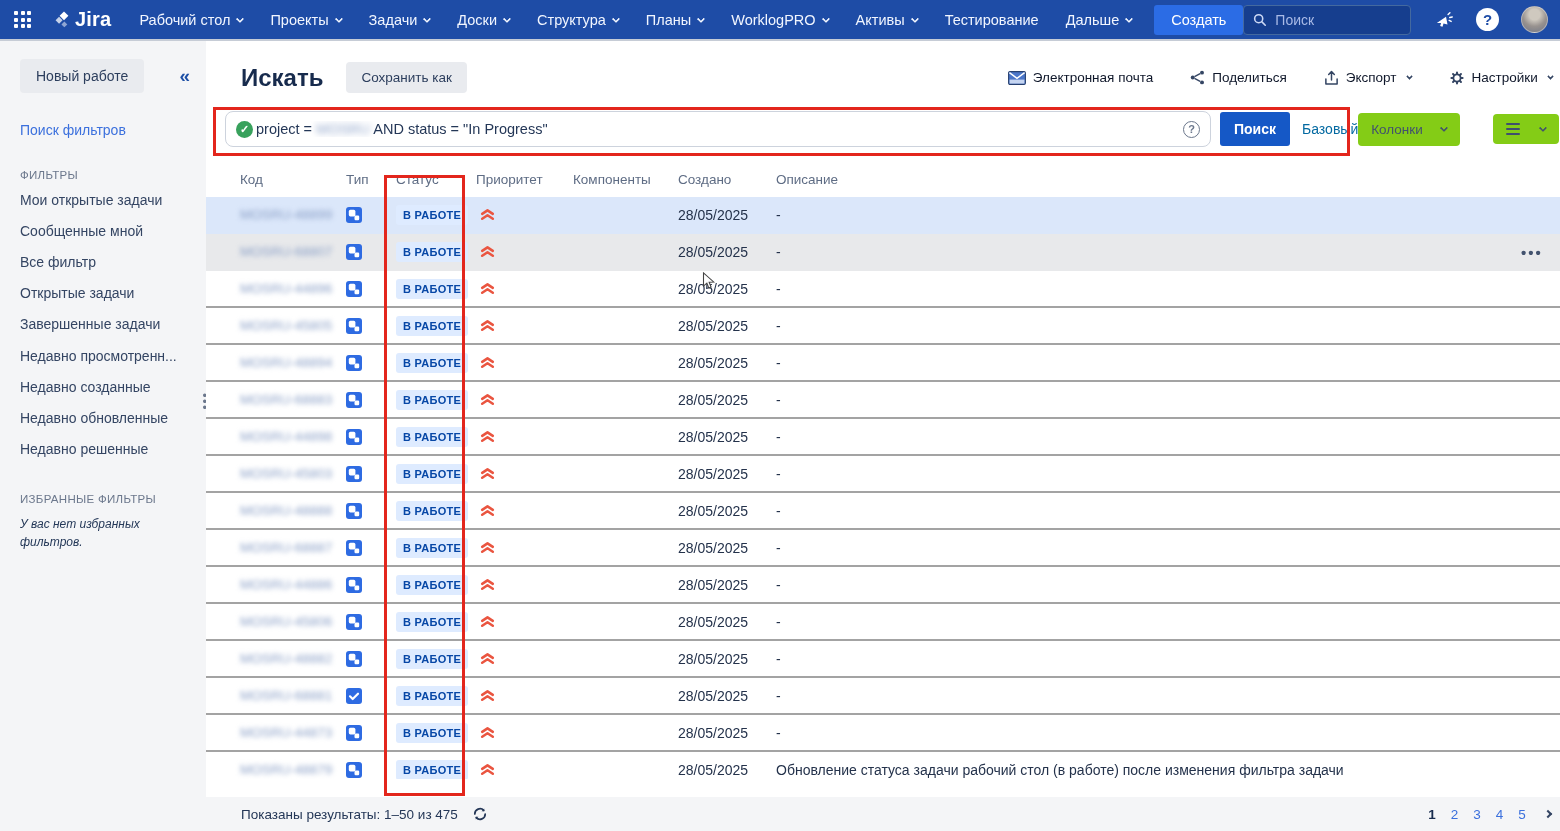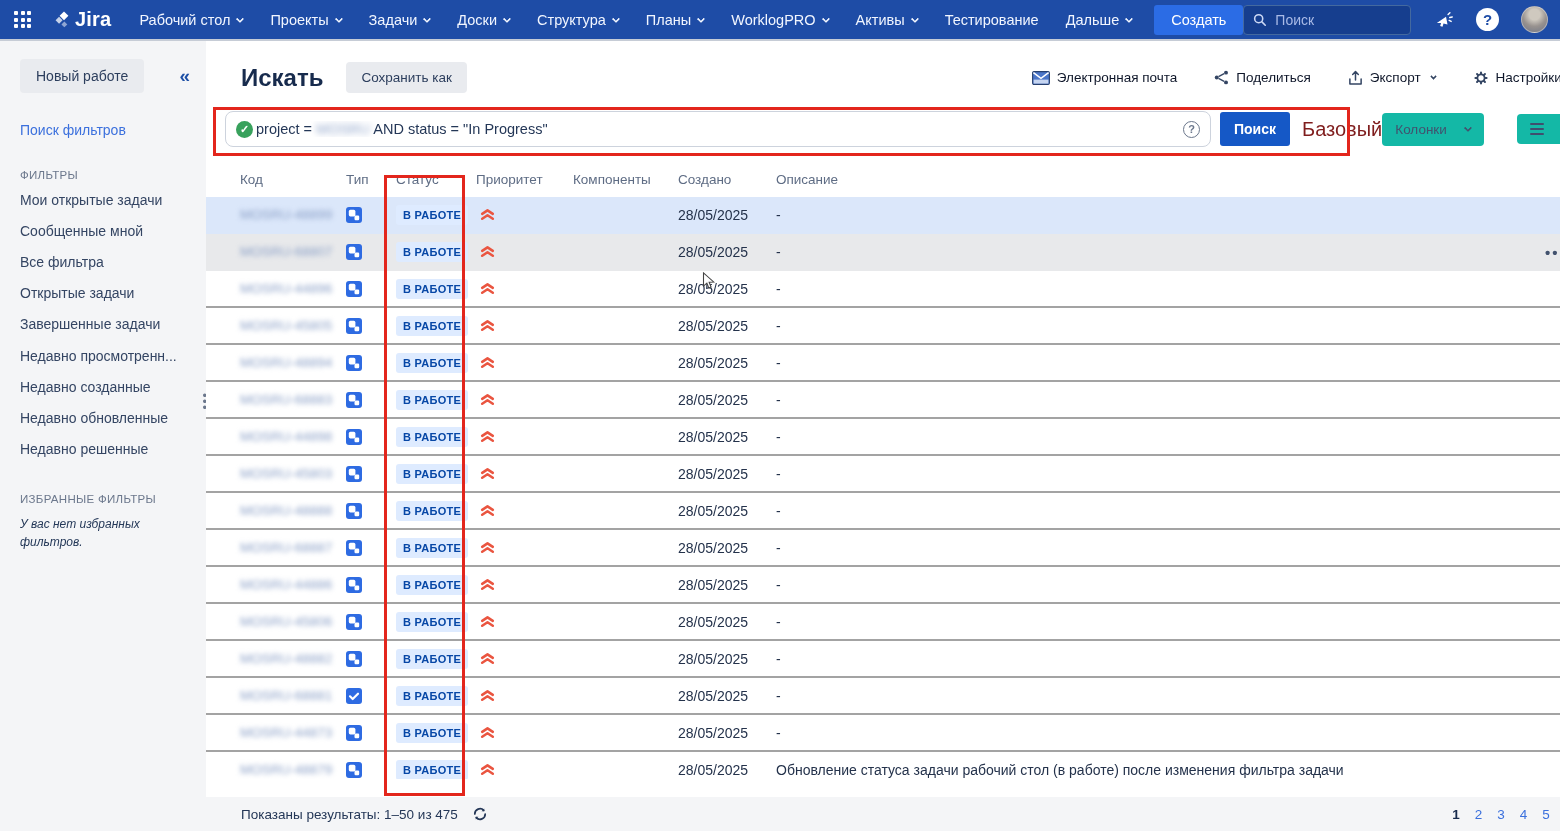--- a/index.html
+++ b/index.html
@@ -82,23 +82,23 @@
   .check-circle::before { content:"\2713"; font-weight:bold; }
   .jql-text { font-size:14.5px; color:#243757; white-space:nowrap; overflow:hidden; flex:1; }
   .blurred { filter:blur(3px); color:#8ea3c9; }
   .q-help { width:17px; height:17px; border:1.6px solid #6b778c; border-radius:50%;
     color:#6b778c; display:flex; align-items:center; justify-content:center;
     font-size:11px; font-weight:bold; flex-shrink:0; cursor:pointer; }
   .q-help::before { content:"?"; }
   .search-btn { margin-left:9px; background:#1558c6; color:#fff; border:none;
     border-radius:3px; padding:9px 14px; font-size:14px; font-weight:bold; cursor:pointer;
     font-family:"Liberation Sans",sans-serif; }
-  .basic-link { margin-left:12px; font-size:20px; color:#7f1d1d; cursor:pointer; }
+  .basic-link { margin-left:12px; font-size:14px; color:#0369a1; cursor:pointer; }
   .jql-spacer { flex:1; }
-  .cols-btn, .view-btn { background:#14b8a6; border:none; border-radius:4px;
+  .cols-btn, .view-btn { background:#84cc16; border:none; border-radius:4px;
     padding:9px 13px; font-size:13.5px; color:#42526e; cursor:pointer;
     display:flex; align-items:center; font-family:"Liberation Sans",sans-serif;gap:11px; }
   .view-btn { margin-left:33px; margin-right:4px; }
   .bars { display:inline-flex; flex-direction:column; gap:2.5px; margin-right:2px; }
   .bars i { width:14px; height:2.4px; background:#3f4f6e; border-radius:1px; }
 
   
   .issue-table { margin-top:15px; }
   .t-grid { display:grid; grid-template-columns:106px 50px 80px 97px 105px 98px 1fr;
     padding-left:34px; align-items:center; }
@@ -208,21 +208,21 @@
   <div class="sidebar">
     <div class="newfilter-row">
       <button class="newfilter-btn">Новый работе</button>
       <span class="collapse"></span>
     </div>
     <div class="search-filters">Поиск фильтров</div>
     <div class="side-heading">ФИЛЬТРЫ</div>
     <div class="filter-list">
         <div class="filter-item">Мои открытые задачи</div>
         <div class="filter-item">Сообщенные мной</div>
-        <div class="filter-item">Все фильтра</div>
+        <div class="filter-item">Все фильтр</div>
         <div class="filter-item">Открытые задачи</div>
         <div class="filter-item">Завершенные задачи</div>
         <div class="filter-item">Недавно просмотренн...</div>
         <div class="filter-item">Недавно созданные</div>
         <div class="filter-item">Недавно обновленные</div>
         <div class="filter-item">Недавно решенные</div>
       </div>
     <div class="side-heading" style="margin-top:28px;">ИЗБРАННЫЕ ФИЛЬТРЫ</div>
     <div class="fav-empty">У вас нет избранных фильтров.</div>
     <div class="resize-dots"></div>

